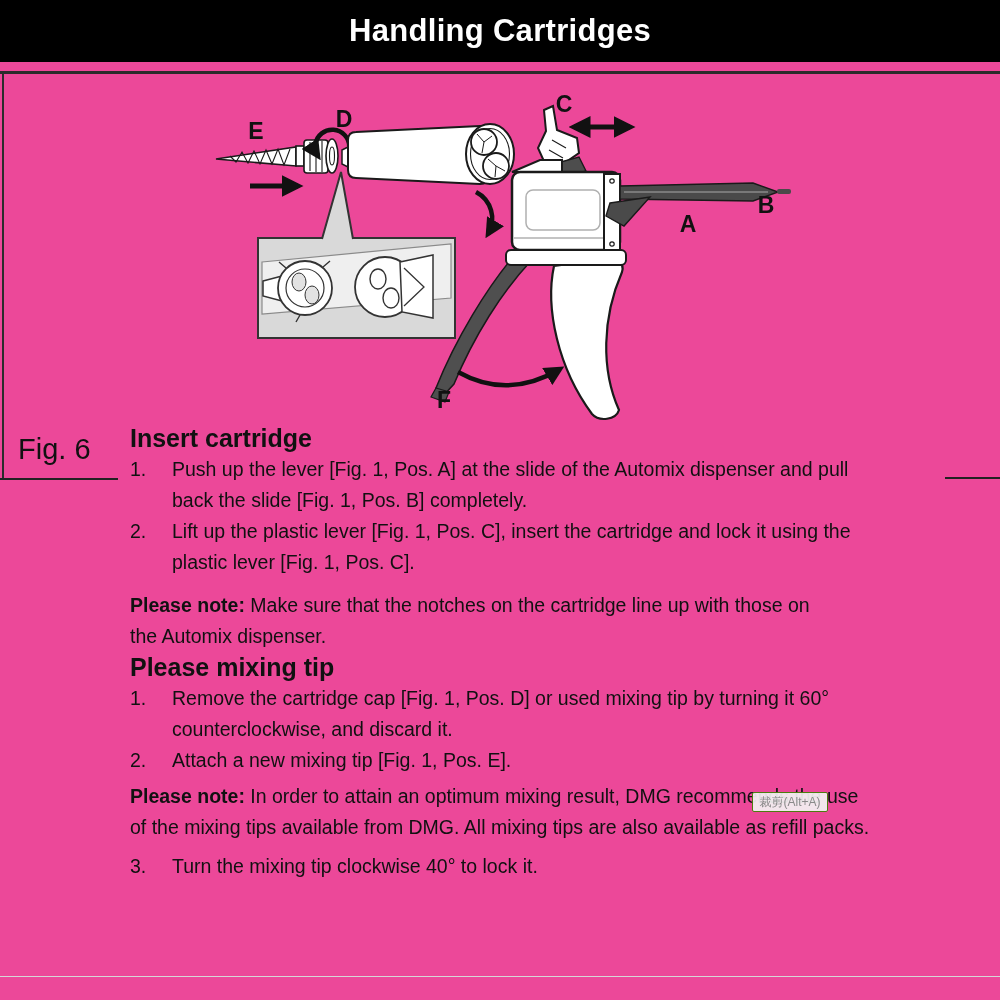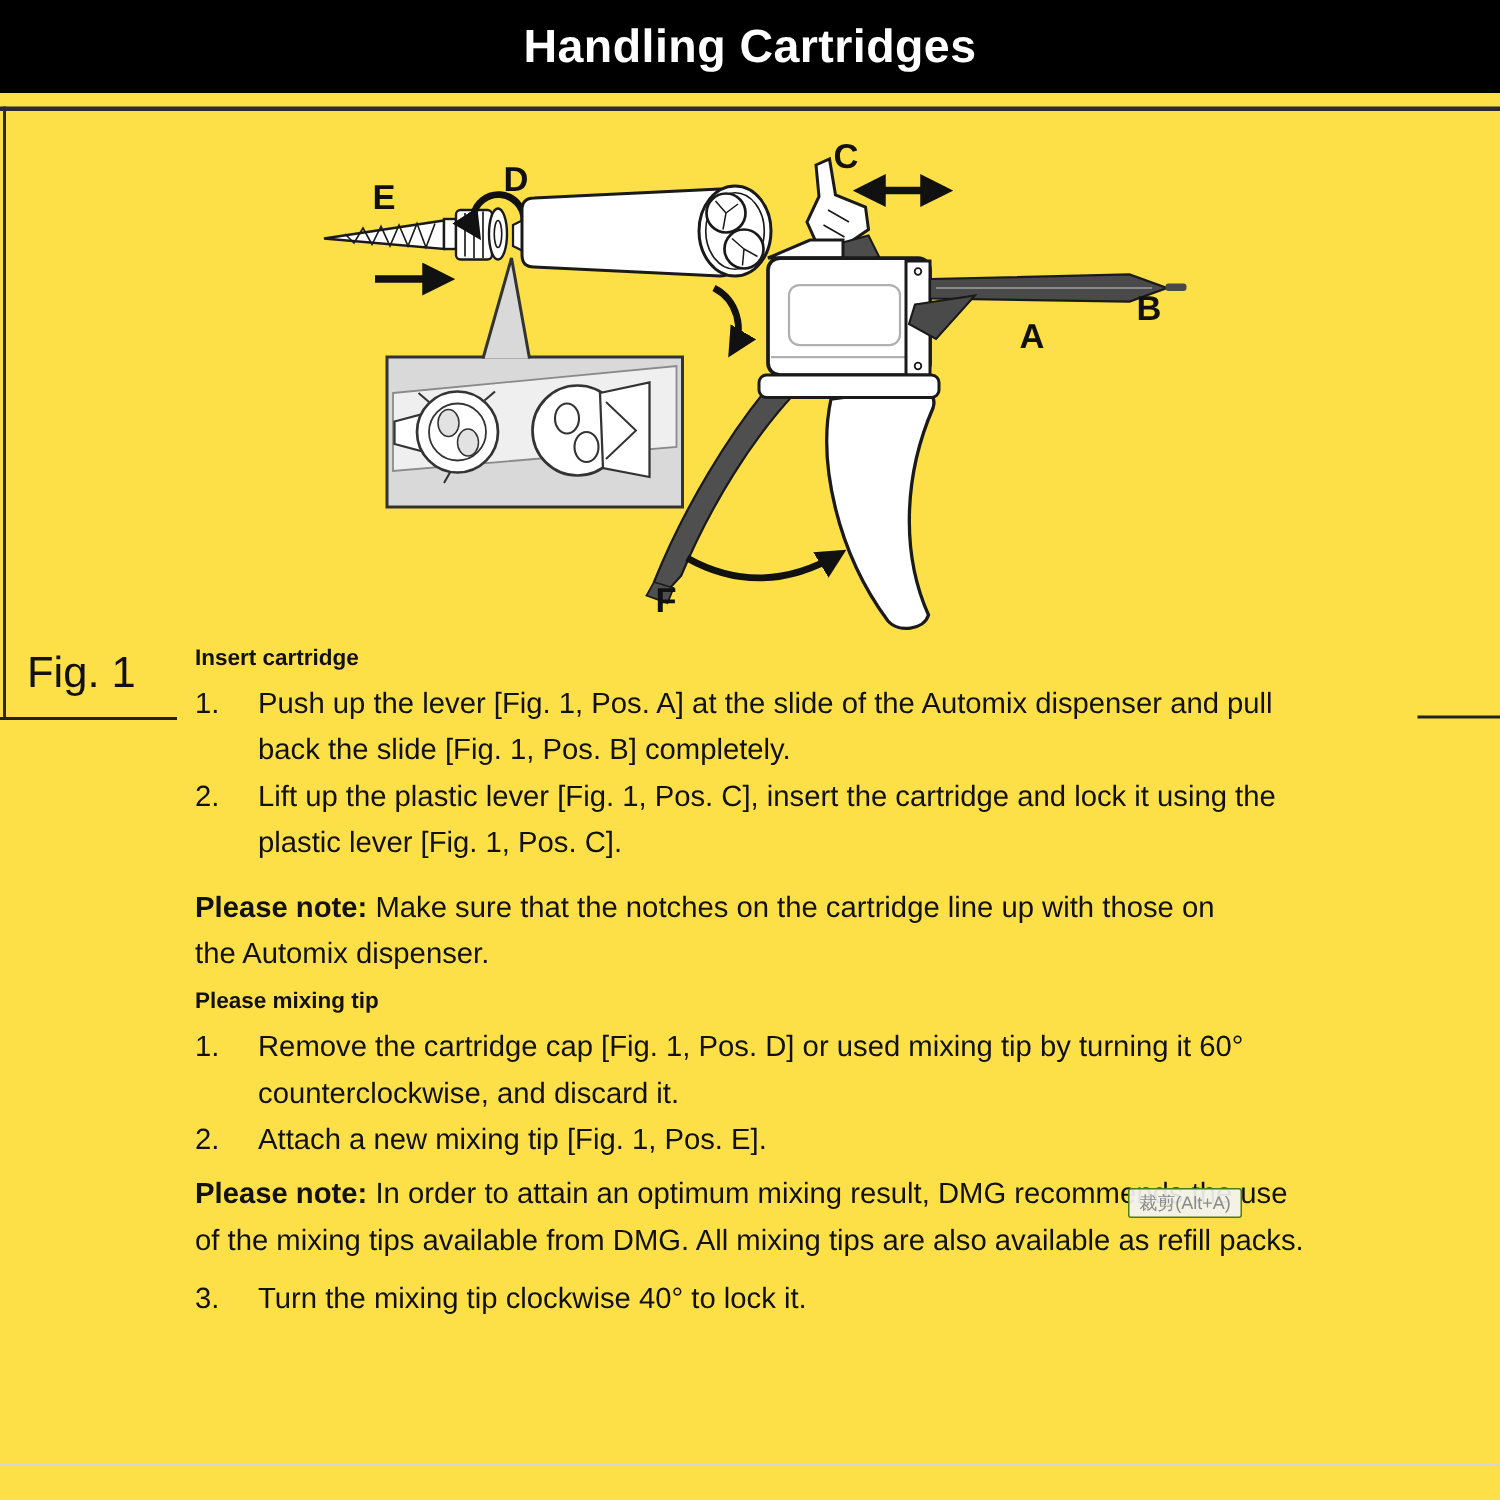--- a/index.html
+++ b/index.html
@@ -1,36 +1,36 @@
 <!DOCTYPE html>
 <html><head>
 <meta charset="utf-8">
 <style>
   html,body{margin:0;padding:0;background:#fff;}
-  .page{position:relative;width:1000px;height:1000px;background:#fde047;overflow:hidden;
+  .page{position:relative;width:1000px;height:1000px;background:#ec4899;overflow:hidden;
         font-family:"Liberation Sans",sans-serif;color:#111;}
   
   .banner{position:absolute;left:0;top:0;width:1000px;height:62px;background:#000;
           display:flex;align-items:center;justify-content:center;}
   .banner h1{margin:0;color:#fff;font-size:31px;font-weight:700;letter-spacing:.3px;}
   
   .top-rule{position:absolute;left:0;top:71px;width:1000px;height:3px;background:#2b2b2b;}
   .left-rule{position:absolute;left:2px;top:71px;width:2px;height:409px;background:#2b2b2b;}
   .fig-rule-left{position:absolute;left:0;top:478px;width:118px;height:2px;background:#222;}
   .fig-rule-right{position:absolute;left:945px;top:477px;width:55px;height:2px;background:#222;}
   .bottom-rule{position:absolute;left:0;top:976px;width:1000px;height:1px;background:#d6d6d6;}
   
   .fig-label{position:absolute;left:18px;top:433px;font-size:29px;font-weight:400;color:#111;}
   
   .figure-svg{position:absolute;left:0;top:75px;width:1000px;height:350px;}
   .figure-svg text{font-family:"Liberation Sans",sans-serif;font-weight:700;font-size:23px;fill:#111;
                    text-anchor:middle;}
   
   .content{position:absolute;left:130px;top:423px;width:830px;font-size:19.5px;line-height:31px;color:#111;}
-  .content h2{margin:0;font-size:15px;line-height:31px;font-weight:700;}
+  .content h2{margin:0;font-size:25px;line-height:31px;font-weight:700;}
   .step{display:flex;margin:0;}
   .step .num{width:42px;flex:none;}
   .step .txt{flex:1;white-space:pre-line;}
   .note{margin:0;}
   .note b{font-weight:700;}
   .note span{white-space:pre-line;}
   .mt-note1{margin-top:12px;}
   .mt-h2{margin-top:16px;}
   .mt-note2{margin-top:5px;}
   .mt-note3{margin-top:17px;}
@@ -49,21 +49,21 @@
   <div class="banner">
     <h1>Handling Cartridges</h1>
   </div>
 
   <div class="top-rule"></div>
   <div class="left-rule"></div>
   <div class="fig-rule-left"></div>
   <div class="fig-rule-right"></div>
   <div class="bottom-rule"></div>
 
-  <div class="fig-label">Fig. 1</div>
+  <div class="fig-label">Fig. 6</div>
 
   <svg class="figure-svg" viewBox="0 75 1000 350">
     <defs>
       <marker id="ah" viewBox="0 0 10 10" refX="7.5" refY="5" markerWidth="4.4" markerHeight="4.4" orient="auto-start-reverse">
         <path d="M0,0 L10,5 L0,10 z" fill="#111"></path>
       </marker>
     </defs>
 
     <g>
       <rect x="258" y="238" width="197" height="100" fill="#d9d9d9" stroke="#333" stroke-width="2"></rect>

